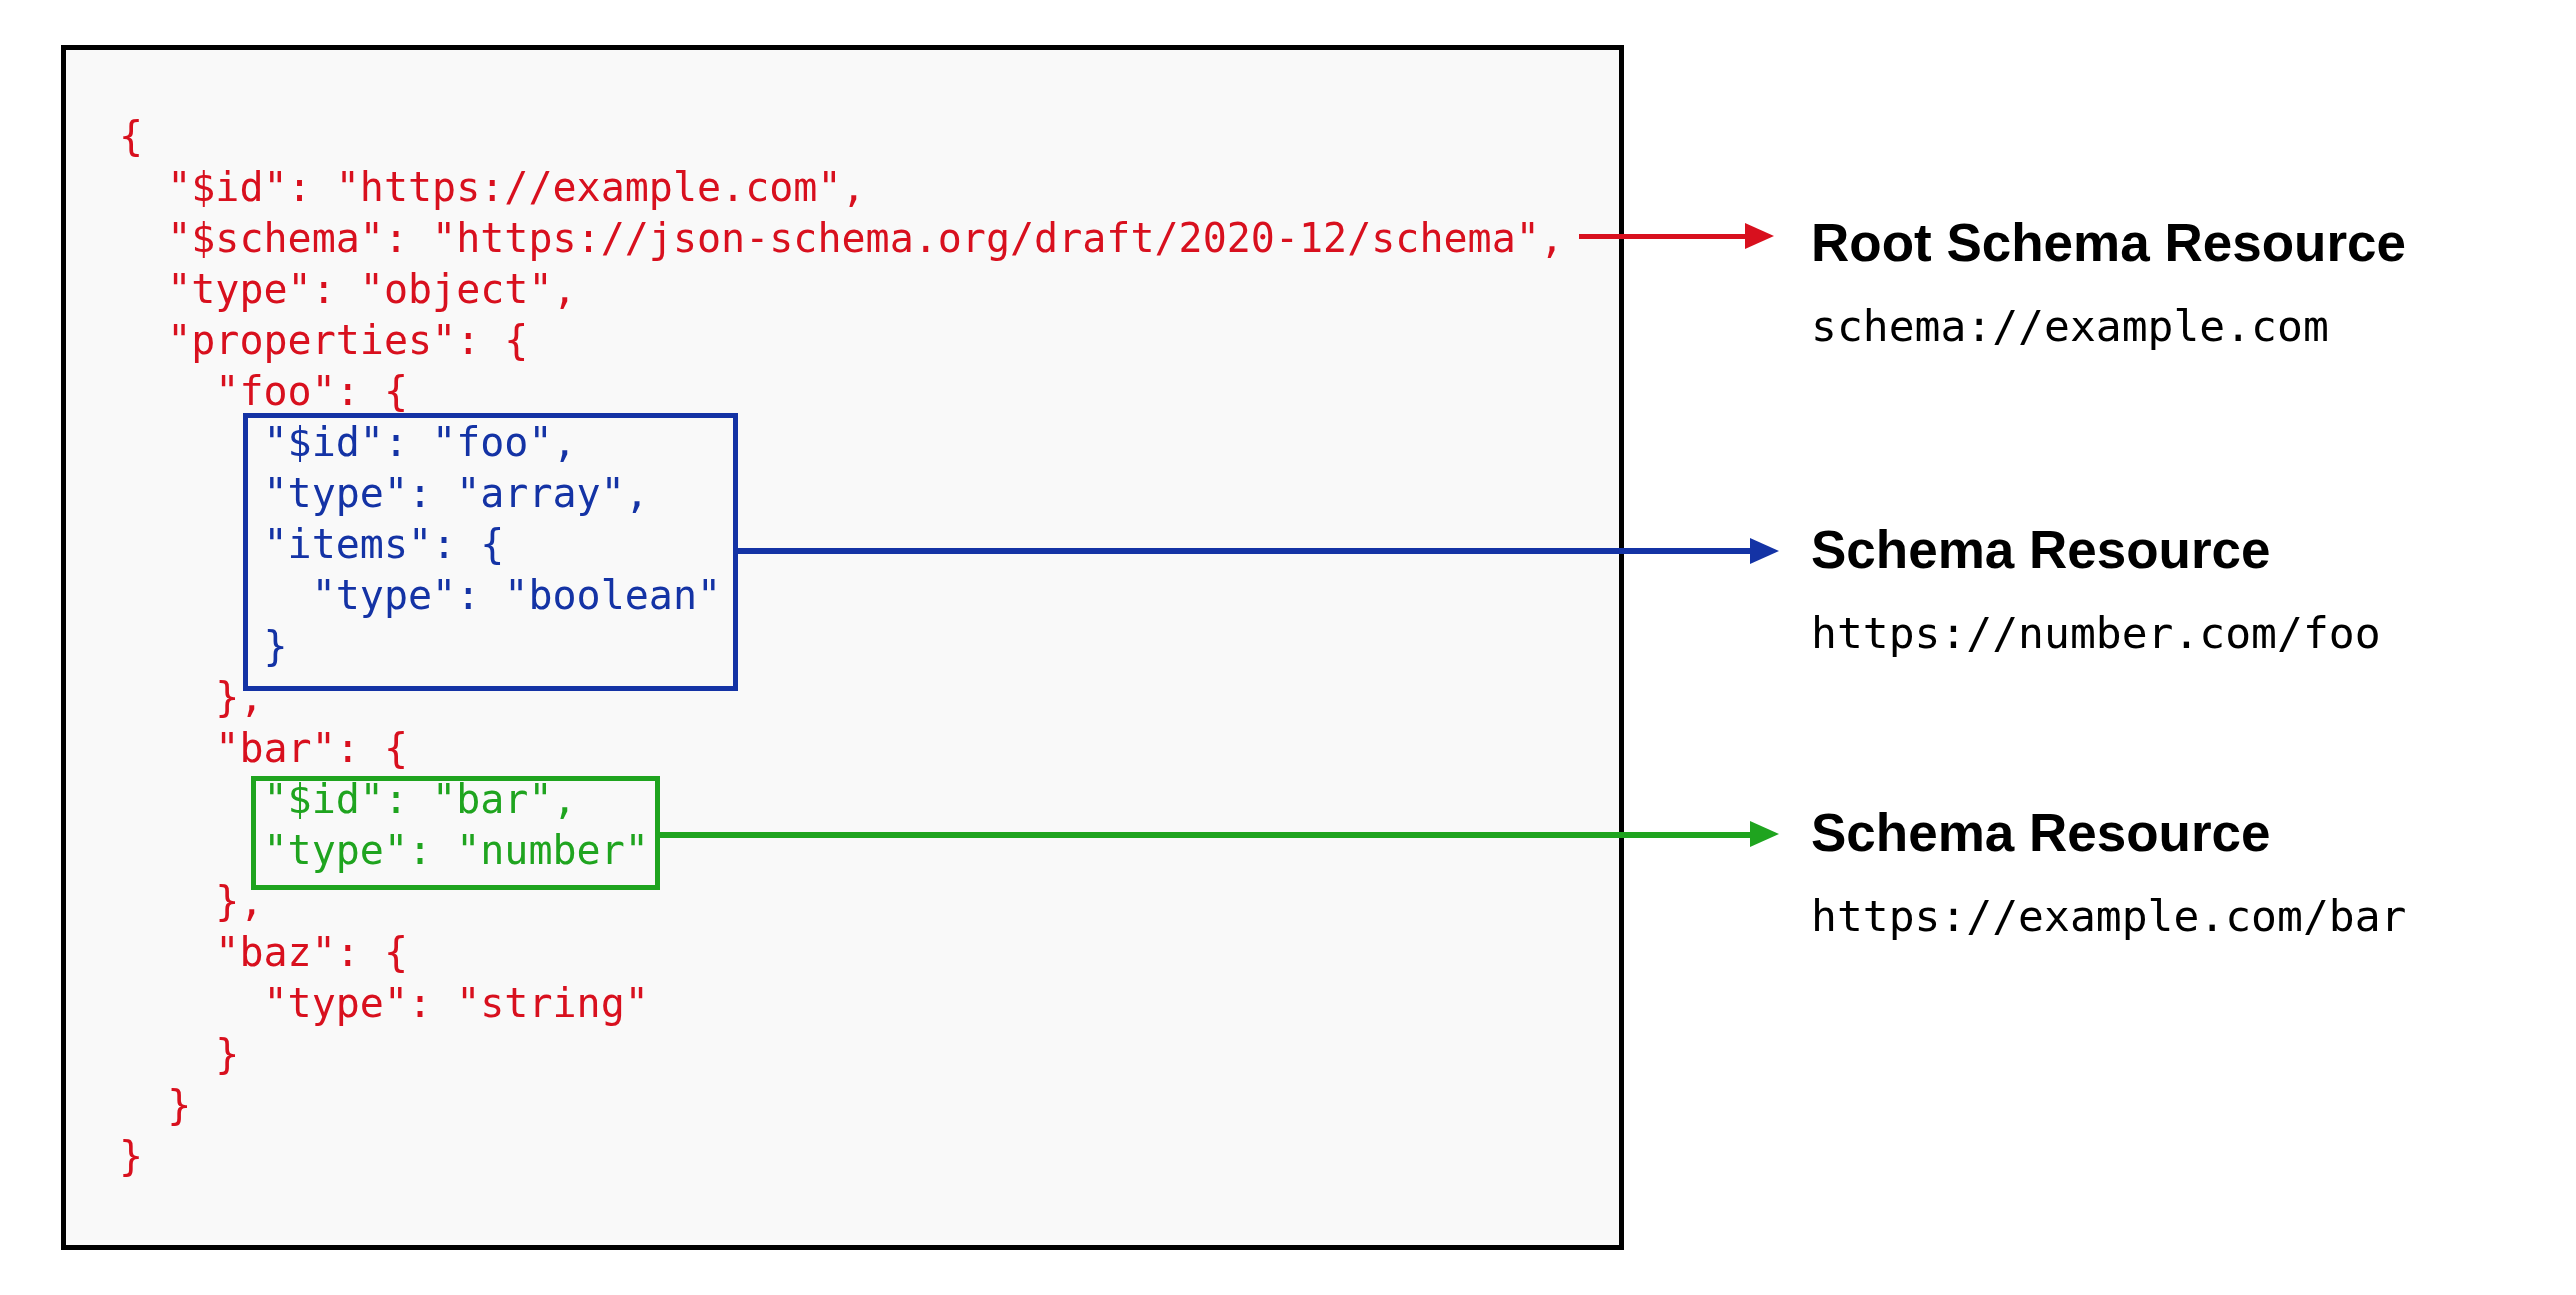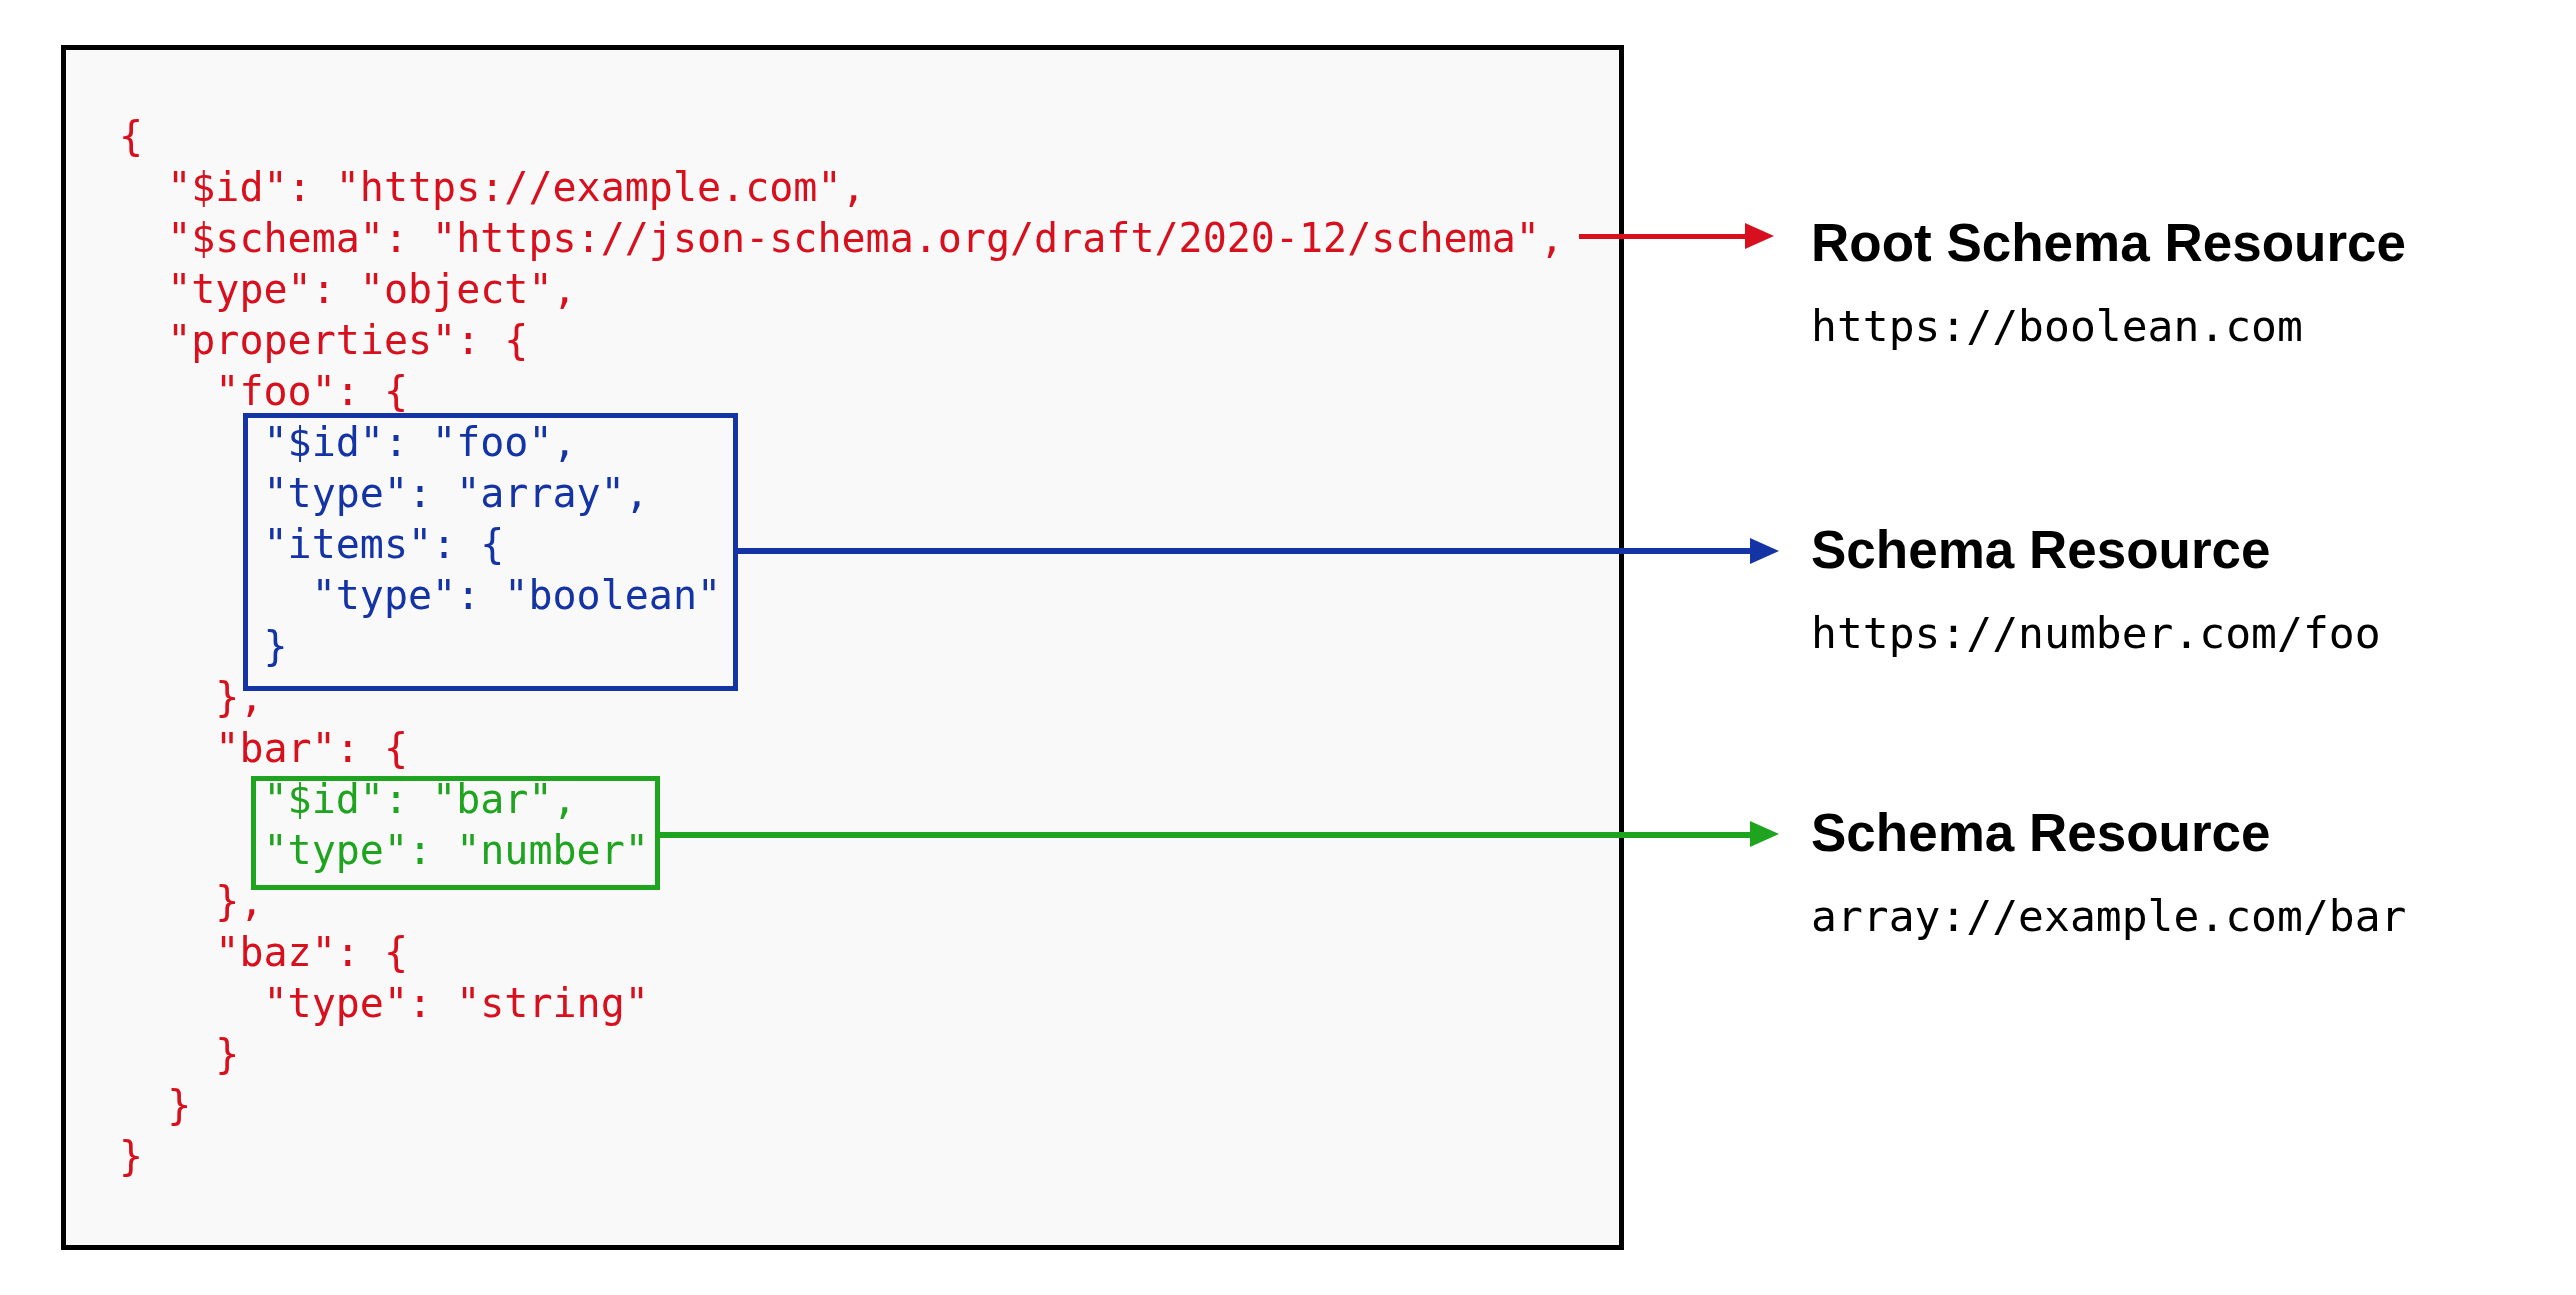--- a/index.html
+++ b/index.html
@@ -112,23 +112,23 @@
 
 <div class="arrow-line red"></div>
 <div class="arrow-head red"></div>
 <div class="arrow-line blue"></div>
 <div class="arrow-head blue"></div>
 <div class="arrow-line green"></div>
 <div class="arrow-head green"></div>
 
 <div class="annotation a1">
   <div class="title">Root Schema Resource</div>
-  <div class="url">https://boolean.com</div>
+  <div class="url">schema://example.com</div>
 </div>
 <div class="annotation a2">
   <div class="title">Schema Resource</div>
   <div class="url">https://number.com/foo</div>
 </div>
 <div class="annotation a3">
   <div class="title">Schema Resource</div>
-  <div class="url">array://example.com/bar</div>
+  <div class="url">https://example.com/bar</div>
 </div>
 
 
 </body></html>

